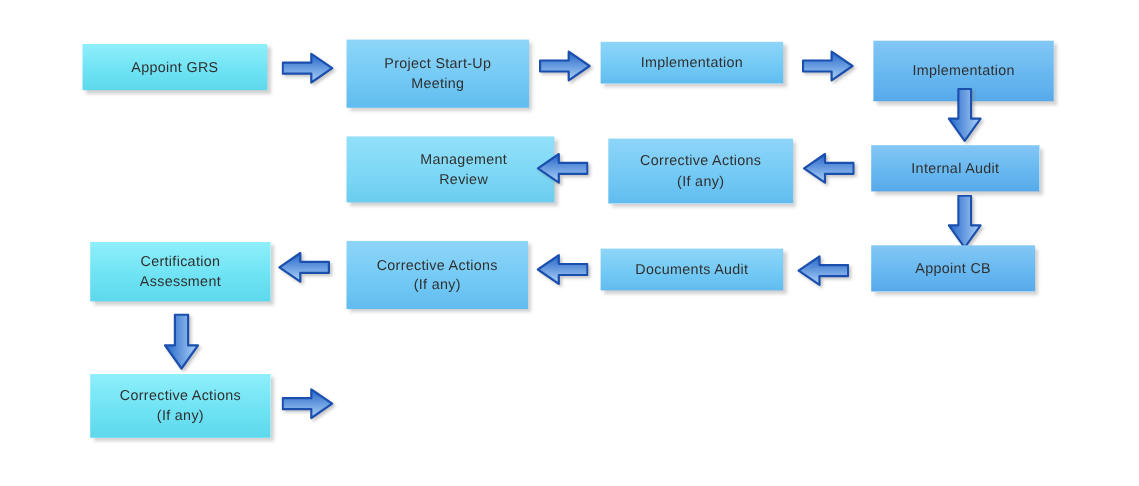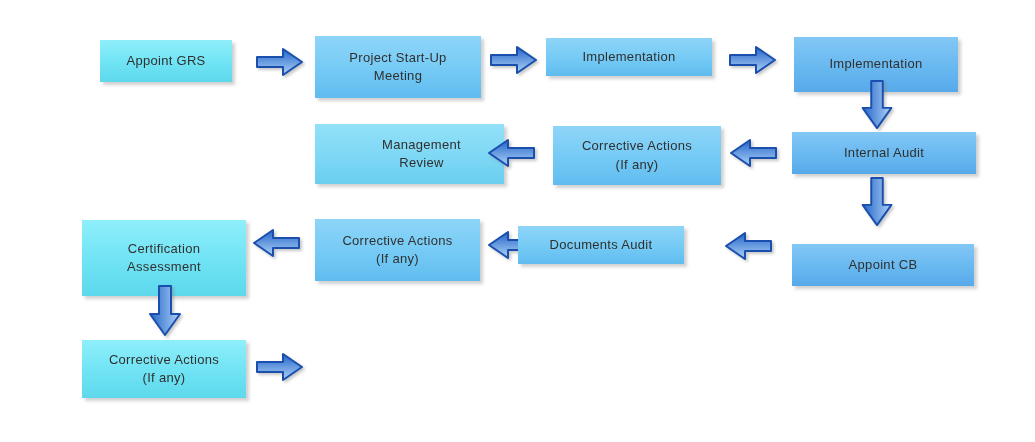--- a/index.html
+++ b/index.html
@@ -51,21 +51,21 @@
       </symbol>
       <symbol id="shape-arrow-left" viewBox="0 0 48 30">
         <polygon points="47,10 21,10 21,2 2,15 21,28 21,20 47,20" fill="url(#gv)" stroke="var(--arrow-border,#1A4FAE)" stroke-width="2" stroke-linejoin="round"></polygon>
       </symbol>
       <symbol id="shape-arrow-down" viewBox="0 0 34 52">
         <polygon points="11,1 11,29 2,29 17,50 32,29 23,29 23,1" fill="url(#gh)" stroke="var(--arrow-border,#1A4FAE)" stroke-width="2" stroke-linejoin="round"></polygon>
       </symbol>
     </defs>
   </svg>
 
-  <div class="node c-cyan" style="left:100px;top:40px;width:132px;height:42px">
+  <div class="node c-cyan" style="left:75px;top:40px;width:168px;height:42px">
     <span class="lbl">Appoint GRS</span>
   </div>
   <svg class="arrow" style="left:256px;top:47px" width="48" height="30">
       <use href="#shape-arrow-right"></use>
     </svg>
 
   <div class="node c-sky" style="left:315px;top:36px;width:166px;height:62px">
     <span class="lbl">Project Start-Up
 Meeting</span>
   </div>
@@ -97,52 +97,52 @@
     </svg>
 
   <div class="node c-sky" style="left:553px;top:126px;width:168px;height:59px">
     <span class="lbl">Corrective Actions
 (If any)</span>
   </div>
   <svg class="arrow" style="left:729px;top:138px" width="48" height="30">
       <use href="#shape-arrow-left"></use>
     </svg>
 
-  <div class="node c-blue" style="left:792px;top:132px;width:184px;height:42px">
+  <div class="node c-blue" style="left:792px;top:132px;width:153px;height:42px">
     <span class="lbl">Internal Audit</span>
   </div>
 
   <svg class="arrow" style="left:860px;top:177px" width="34" height="50">
       <use href="#shape-arrow-down"></use>
     </svg>
 
-  <div class="node c-cyan" style="left:82px;top:220px;width:164px;height:76px">
+  <div class="node c-cyan" style="left:82px;top:220px;width:164px;height:54px">
     <span class="lbl">Certification
 Assessment</span>
   </div>
   <svg class="arrow" style="left:252px;top:228px" width="48" height="30">
       <use href="#shape-arrow-left"></use>
     </svg>
 
   <div class="node c-sky" style="left:315px;top:219px;width:165px;height:62px">
     <span class="lbl">Corrective Actions
 (If any)</span>
   </div>
   <svg class="arrow" style="left:487px;top:230px" width="48" height="30">
       <use href="#shape-arrow-left"></use>
     </svg>
 
-  <div class="node c-sky" style="left:518px;top:226px;width:166px;height:38px">
+  <div class="node c-sky" style="left:546px;top:226px;width:166px;height:38px">
     <span class="lbl">Documents Audit</span>
   </div>
   <svg class="arrow" style="left:724px;top:231px" width="48" height="30">
       <use href="#shape-arrow-left"></use>
     </svg>
 
-  <div class="node c-blue" style="left:792px;top:244px;width:182px;height:42px">
+  <div class="node c-blue" style="left:792px;top:223px;width:149px;height:42px">
     <span class="lbl">Appoint CB</span>
   </div>
 
   <svg class="arrow" style="left:148px;top:285px" width="34" height="52">
       <use href="#shape-arrow-down"></use>
     </svg>
 
   <div class="node c-cyan" style="left:82px;top:340px;width:164px;height:58px">
     <span class="lbl">Corrective Actions
 (If any)</span>

